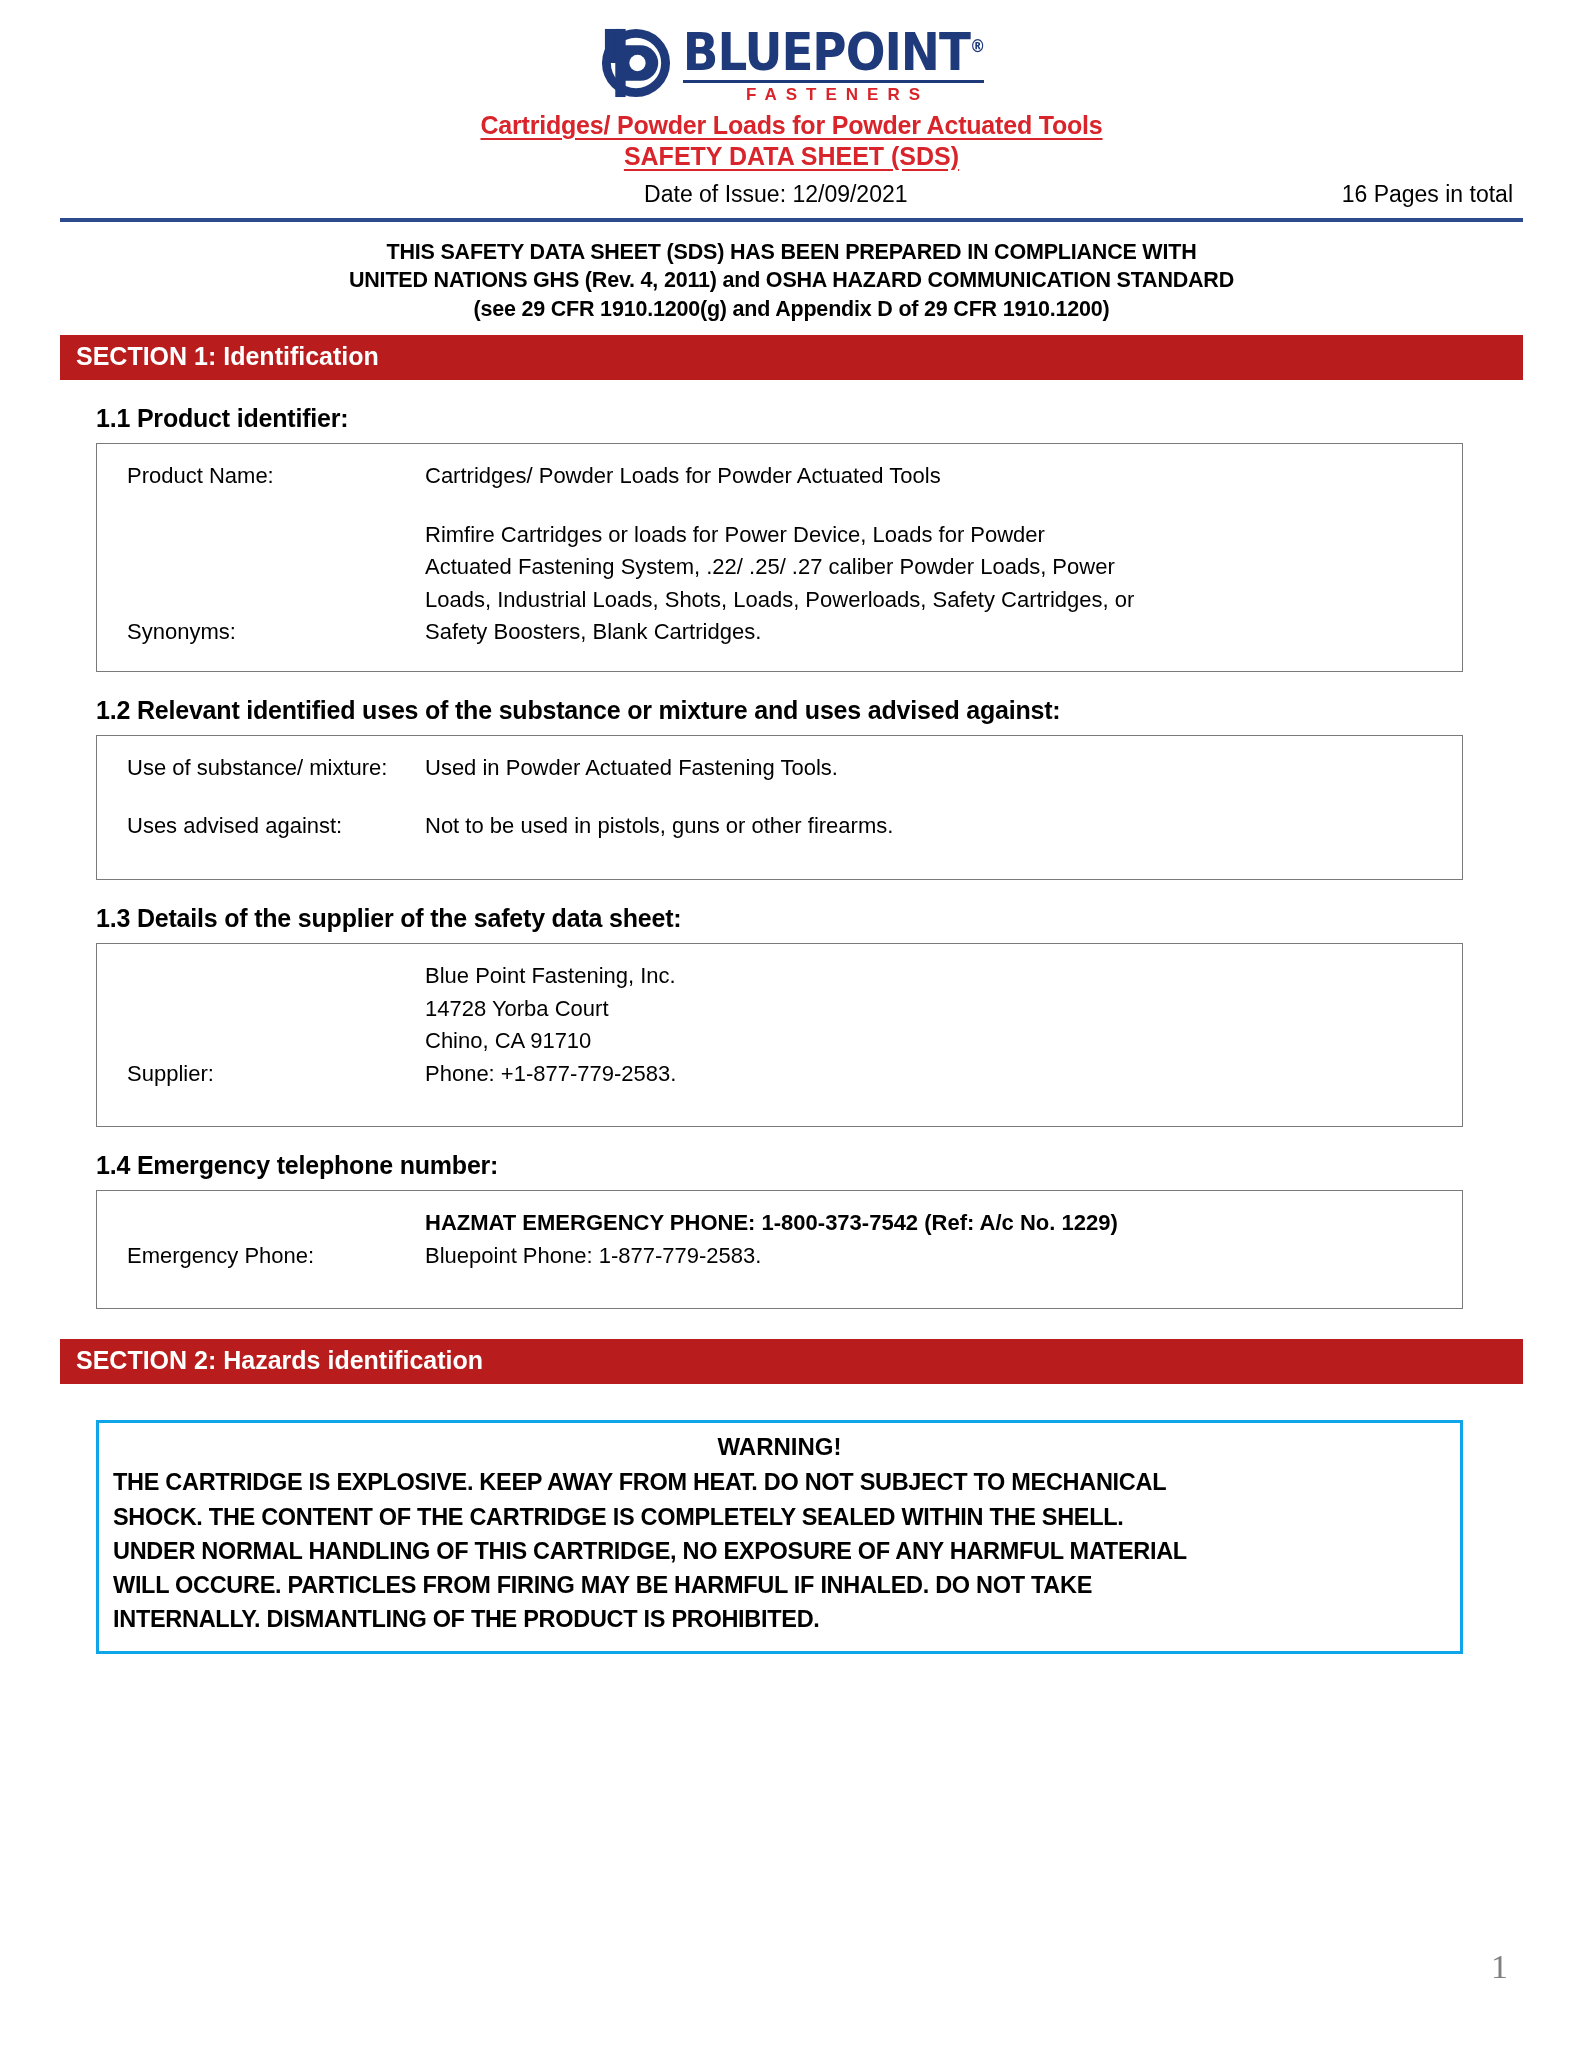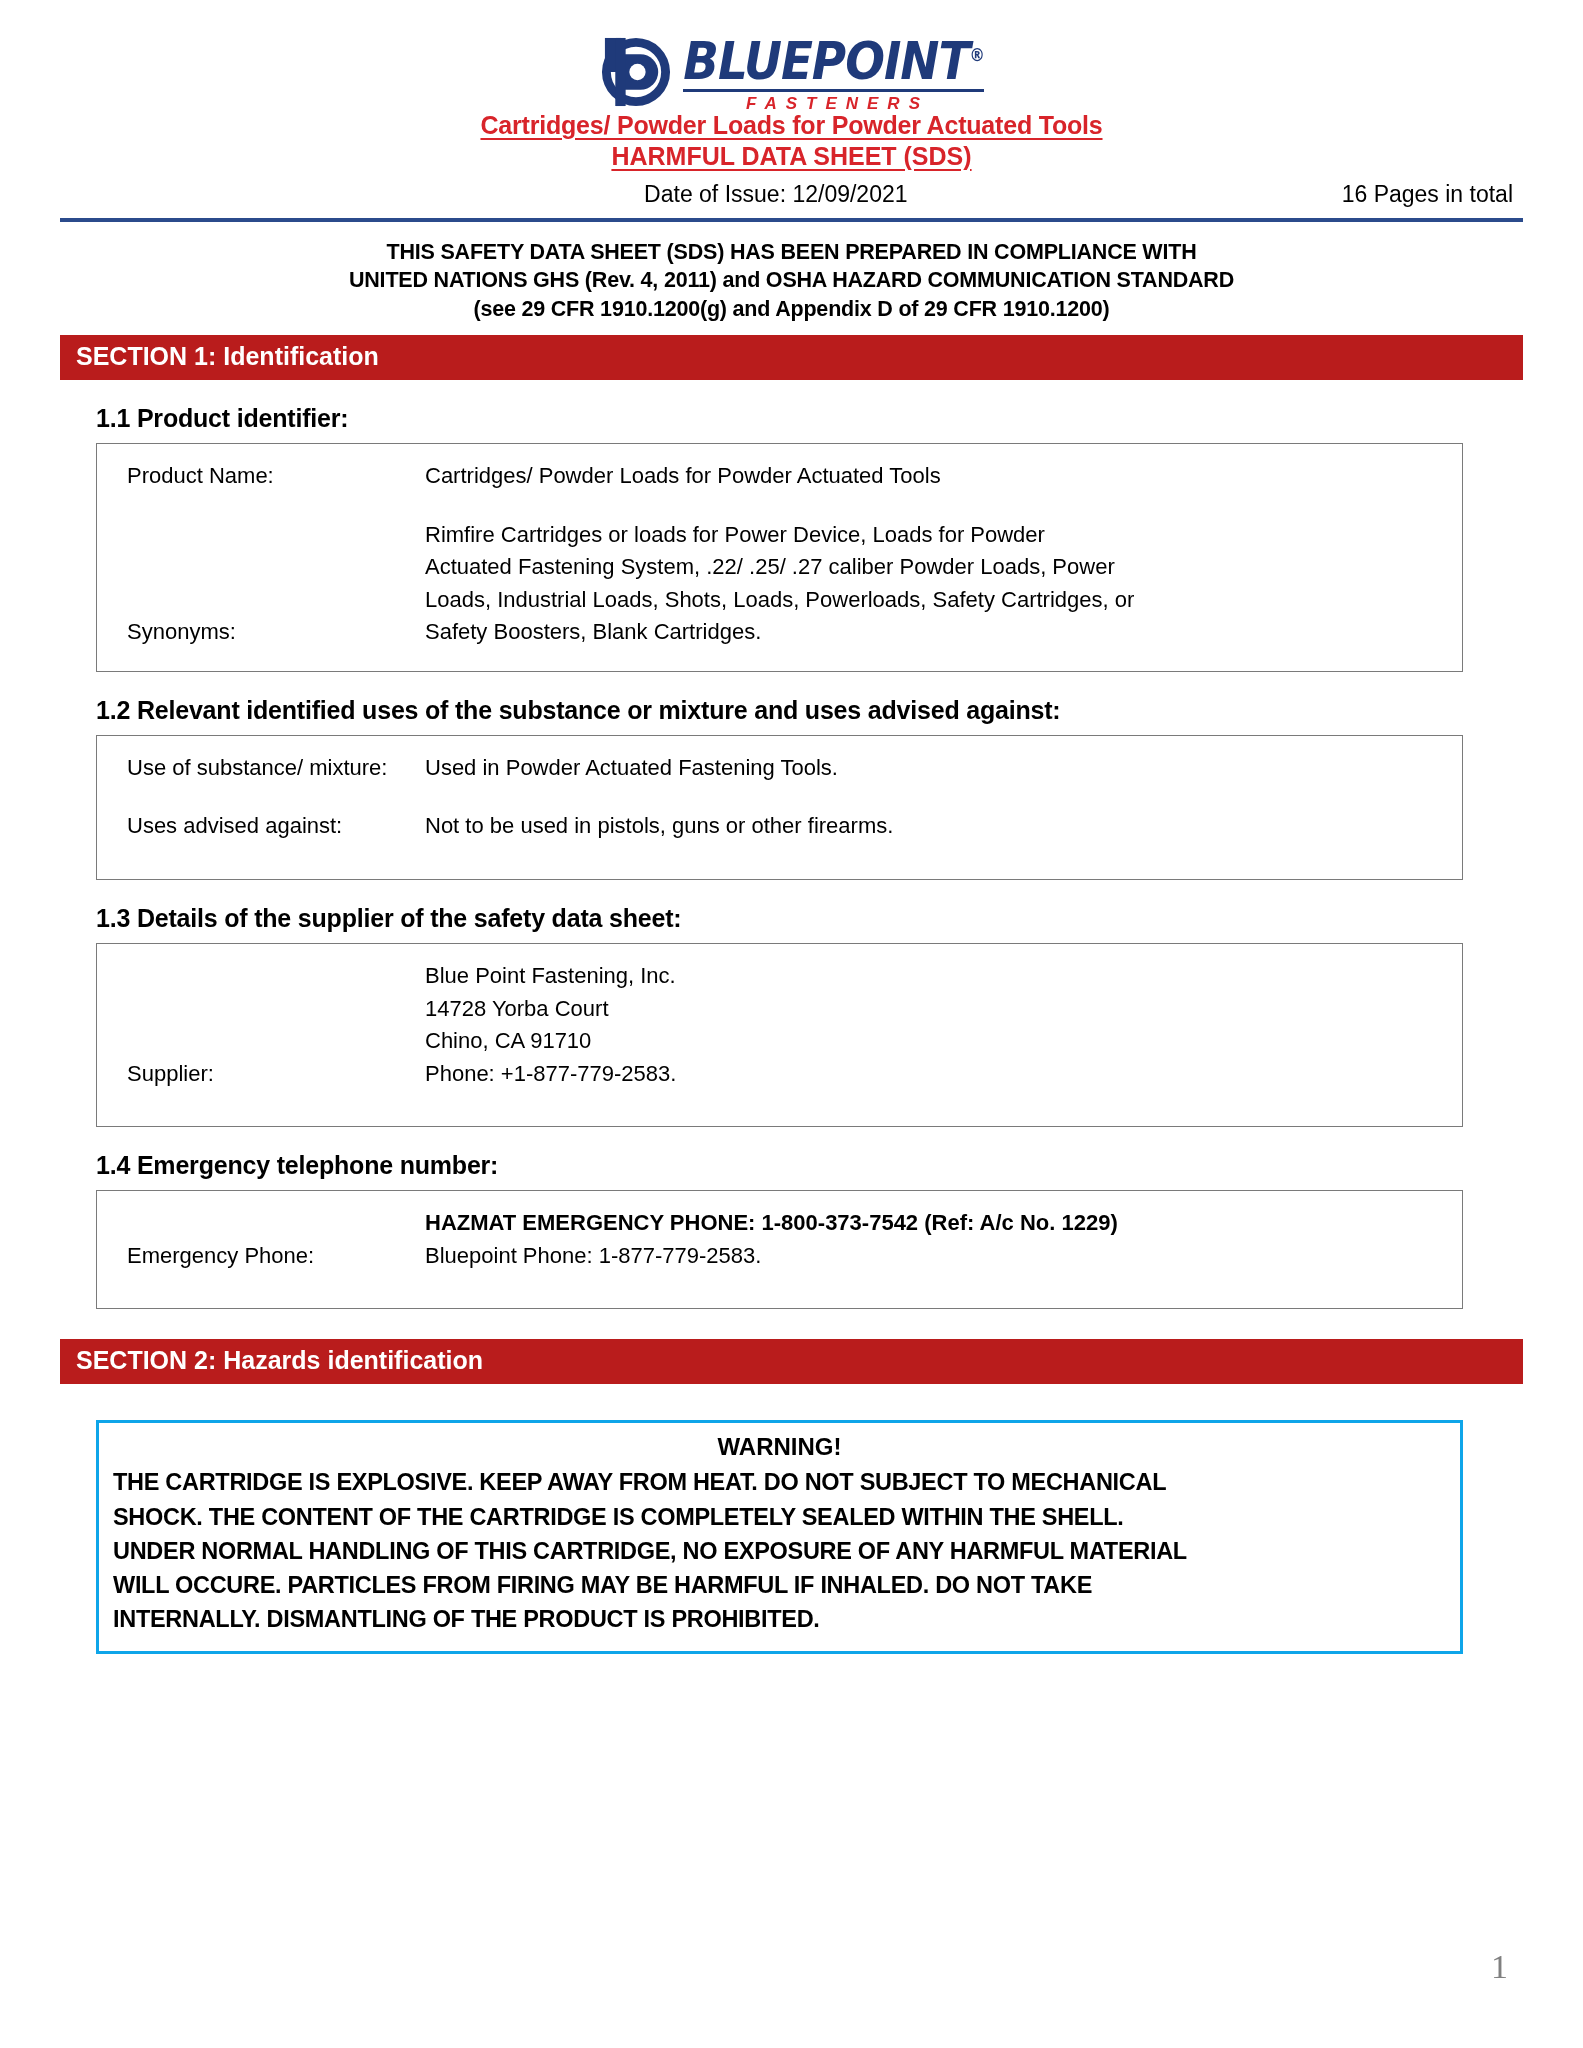--- a/index.html
+++ b/index.html
@@ -19,24 +19,23 @@
     width: 1583px;
     height: 2048px;
     box-sizing: border-box;
     padding: 0 60px;
     position: relative;
   }
 
   
   .logo-block {
     text-align: center;
-    padding-top: 33px;
+    padding-top: 24px;
     height: 96px;
     box-sizing: border-box;
-    font-style: italic;
   }
   .logo-inner {
     display: inline-flex;
     align-items: flex-start;
     gap: 10px;
   }
   .logo-mark {
     width: 74px;
     height: 74px;
     flex: 0 0 auto;
@@ -229,21 +228,21 @@
       </svg>
       <div class="logo-words">
         <div class="logo-word"><span>BLUEPOINT</span><span class="logo-reg">®</span></div>
         <div class="logo-rule"></div>
         <div class="logo-sub">FASTENERS</div>
       </div>
     </div>
   </div>
 
   <div class="doc-title">Cartridges/ Powder Loads for Powder Actuated Tools</div>
-  <div class="doc-title2">HARMFUL DATA SHEET (SDS)</div>
+  <div class="doc-title2">SAFETY DATA SHEET (SDS)</div>
 
   <div class="issue-row">
     <div class="issue-date">Date of Issue: 12/09/2021</div>
     <div class="issue-pages">16 Pages in total</div>
   </div>
 
   <div class="hr-blue"></div>
 
   <div class="compliance">
     <div>THIS SAFETY DATA SHEET (SDS) HAS BEEN PREPARED IN COMPLIANCE WITH</div>

